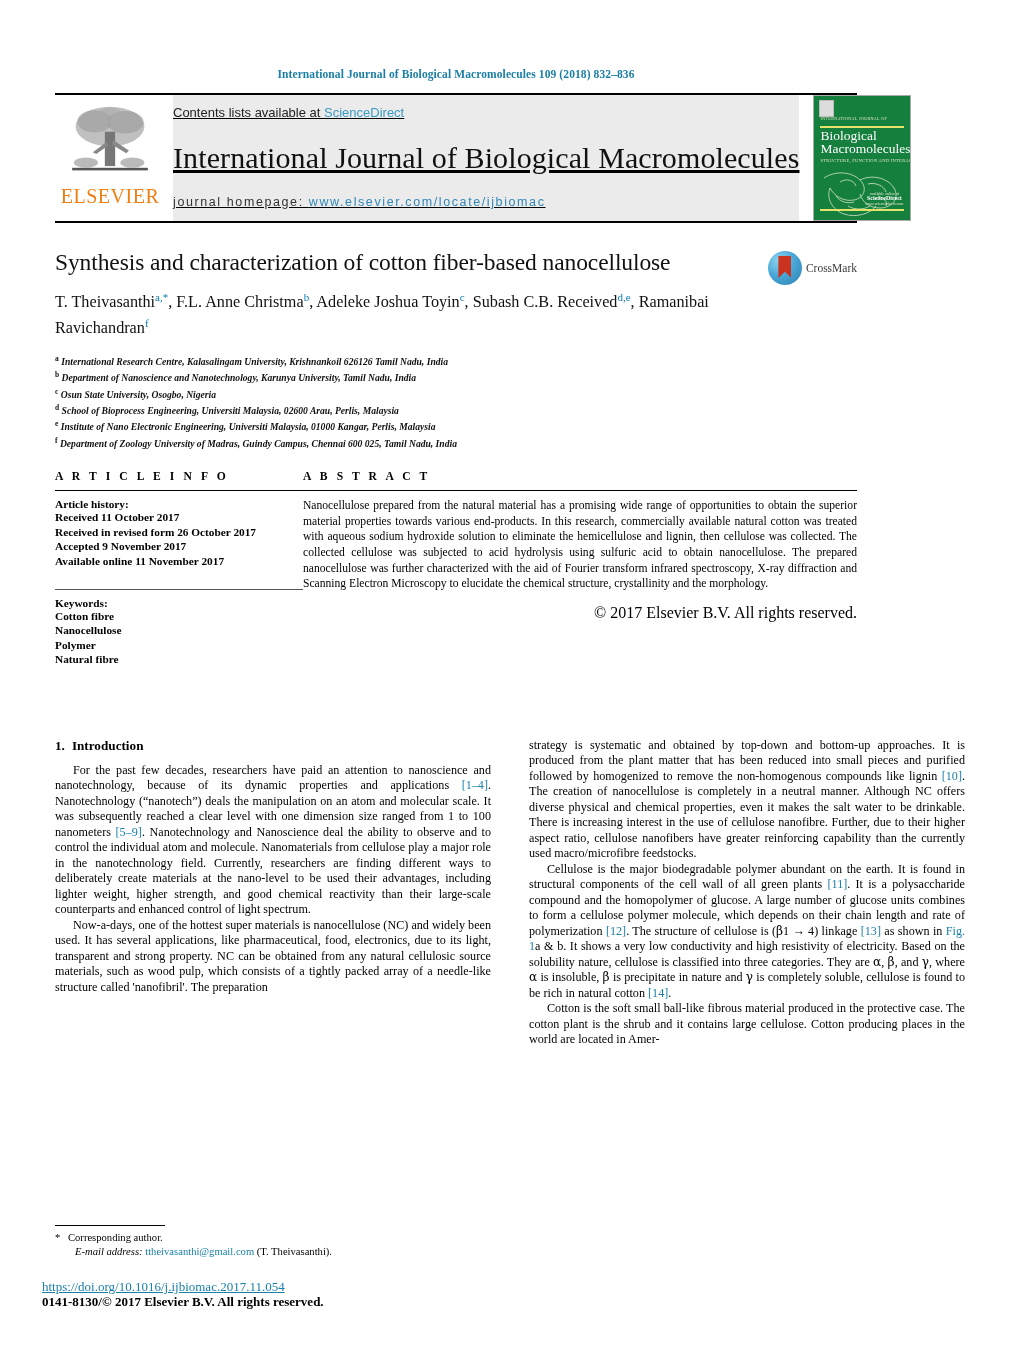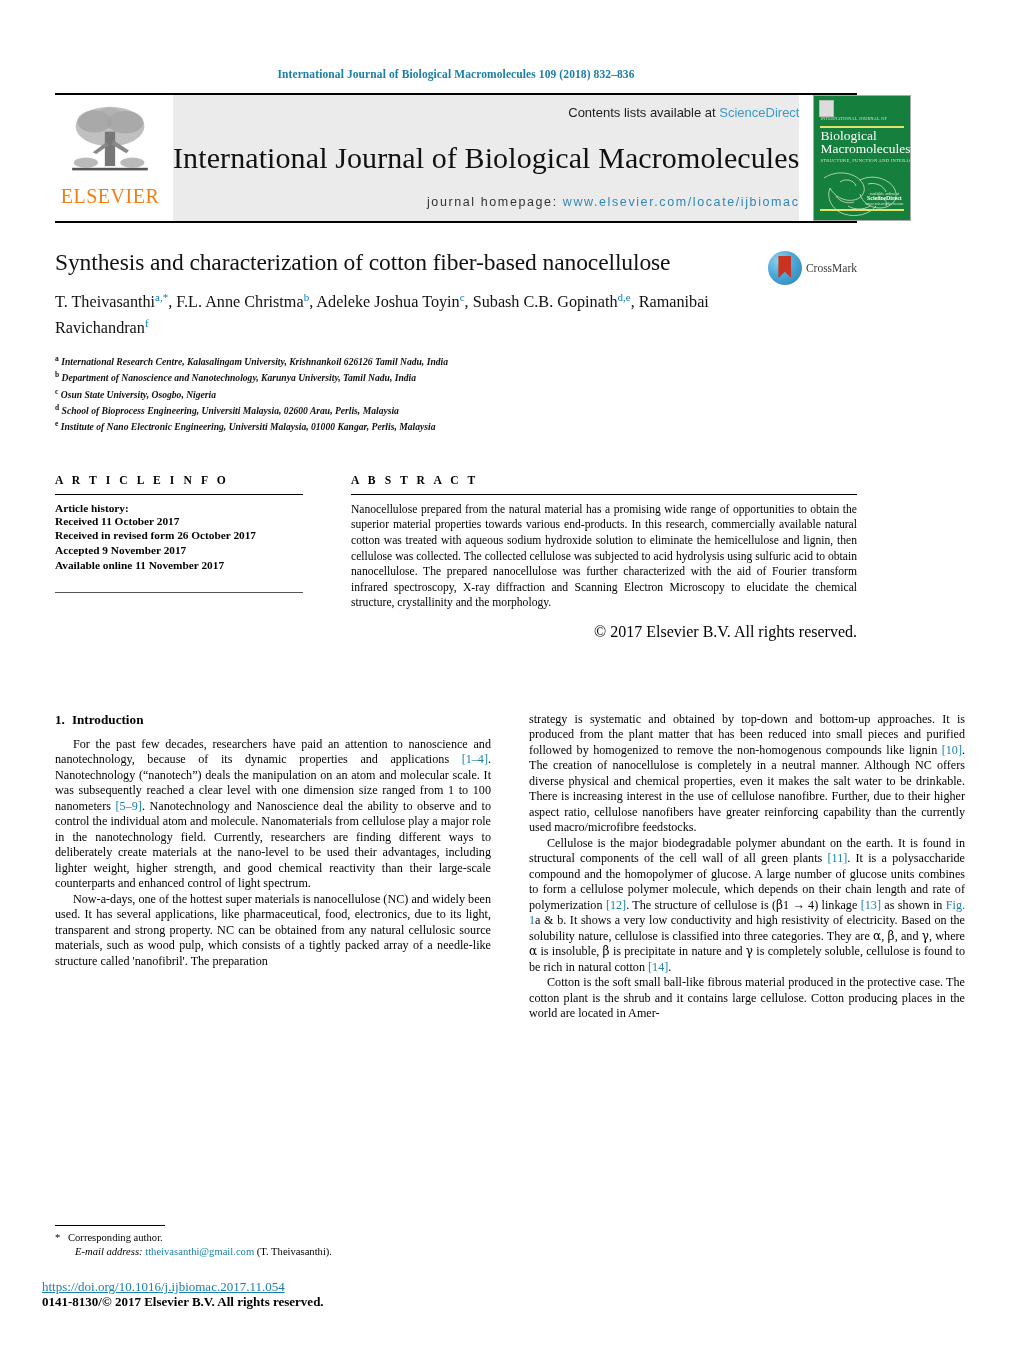--- a/index.html
+++ b/index.html
@@ -60,24 +60,25 @@
     letter-spacing: 0.5px;
     color: #F07F13;
     line-height: 1;
     margin-top: 1px;
   }
   .masthead-center {
     flex: 1 1 auto;
     background: #ebebeb;
     display: flex;
     flex-direction: column;
-    align-items: flex-end;
+    align-items: flex-start;
     justify-content: space-between;
     padding: 10px 0 12px 0;
     margin: 0 8px;
+    text-decoration: underline;
   }
   .contents-line {
     font-family: "Liberation Sans", sans-serif;
     font-size: 13px;
     color: #222;
   }
   .contents-line .sd {
     color: #3c9bc4;
   }
   .journal-name {
@@ -201,22 +202,21 @@
     line-height: 13.2px;
     font-style: italic;
     font-weight: bold;
     color: #111;
   }
   .affils sup { font-style: normal; font-size: 7.5px; }
 
   
   .info-abstract {
     display: flex;
-    margin-top: 40px;
-    gap: 48px;
+    margin-top: 20px;
     justify-content: space-between;
   }
   .col-info { flex: 0 0 248px; }
   .col-abstract { flex: 1 1 auto; }
   .sec-head {
     font-family: "Liberation Serif", serif;
     font-size: 11.6px;
     font-weight: bold;
     letter-spacing: 3.1px;
     color: #000;
@@ -364,52 +364,62 @@
   </div>
   <div class="masthead-bottom-rule"></div>
 
   <div class="title-block">
     <div class="title-main">
       <h1 class="paper-title">Synthesis and characterization of cotton fiber-based nanocellulose</h1>
       <div class="authors">
         <span><span>T. Theivasanthi</span><sup>a,*</sup></span>,
         <span><span>F.L. Anne Christma</span><sup>b</sup></span>,
         <span><span>Adeleke Joshua Toyin</span><sup>c</sup></span>,
-        <span><span>Subash C.B. Gopinath</span><sup>d,e</sup></span>,
+        <span><span>Subash C.B. Received</span><sup>d,e</sup></span>,
         <span><span>Ramanibai Ravichandran</span><sup>f</sup></span>
       </div>
     </div>
     <div class="crossmark">
       <div class="cm-circle">
           <div class="cm-ribbon"></div>
         </div>
       <span class="cm-label">CrossMark</span>
     </div>
   </div>
 
   <div class="affils">
     <div><sup>a</sup> <span>International Research Centre, Kalasalingam University, Krishnankoil 626126 Tamil Nadu, India</span></div>
     <div><sup>b</sup> <span>Department of Nanoscience and Nanotechnology, Karunya University, Tamil Nadu, India</span></div>
     <div><sup>c</sup> <span>Osun State University, Osogbo, Nigeria</span></div>
     <div><sup>d</sup> <span>School of Bioprocess Engineering, Universiti Malaysia, 02600 Arau, Perlis, Malaysia</span></div>
     <div><sup>e</sup> <span>Institute of Nano Electronic Engineering, Universiti Malaysia, 01000 Kangar, Perlis, Malaysia</span></div>
+    <div><sup>f</sup> <span>Department of Zoology University of Madras, Guindy Campus, Chennai 600 025, Tamil Nadu, India</span></div>
   </div>
 
   <div class="info-abstract">
     <div class="col-info">
       <div class="sec-head">A R T I C L E   I N F O</div>
       <div class="rule"></div>
       <div class="info-label">Article history:</div>
       <div class="info-list">
         <div>Received 11 October 2017</div>
         <div>Received in revised form 26 October 2017</div>
         <div>Accepted 9 November 2017</div>
         <div>Available online 11 November 2017</div>
       </div>
       <div class="rule rule-thin" style="margin-top:20px"></div>
+      <div class="kw-block">
+        <div class="info-label">Keywords:</div>
+        <div class="info-list">
+          <div>Cotton fibre</div>
+          <div>Nanocellulose</div>
+          <div>Polymer</div>
+          <div>Natural fibre</div>
+        </div>
+      </div>
     </div>
 
     <div class="col-abstract">
       <div class="sec-head">A B S T R A C T</div>
       <div class="rule"></div>
       <div class="abstract-body">Nanocellulose prepared from the natural material has a promising wide range of opportunities to obtain the superior material properties towards various end-products. In this research, commercially available natural cotton was treated with aqueous sodium hydroxide solution to eliminate the hemicellulose and lignin, then cellulose was collected. The collected cellulose was subjected to acid hydrolysis using sulfuric acid to obtain nanocellulose. The prepared nanocellulose was further characterized with the aid of Fourier transform infrared spectroscopy, X-ray diffraction and Scanning Electron Microscopy to elucidate the chemical structure, crystallinity and the morphology.</div>
       <div class="abstract-copy">© 2017 Elsevier B.V. All rights reserved.</div>
     </div>
   </div>
 

